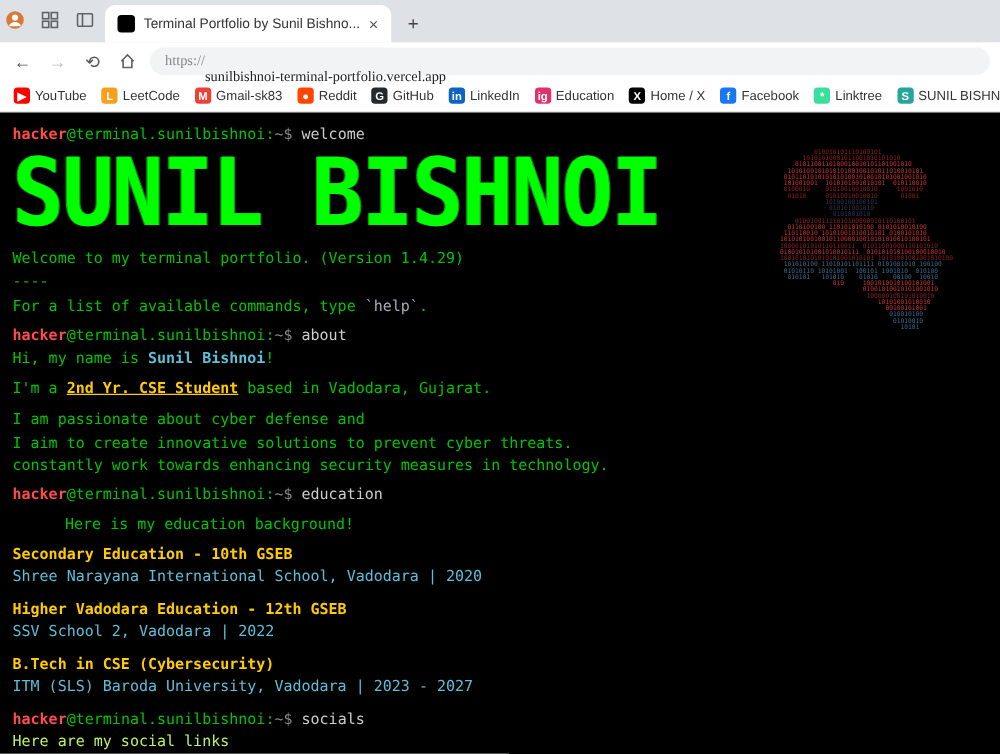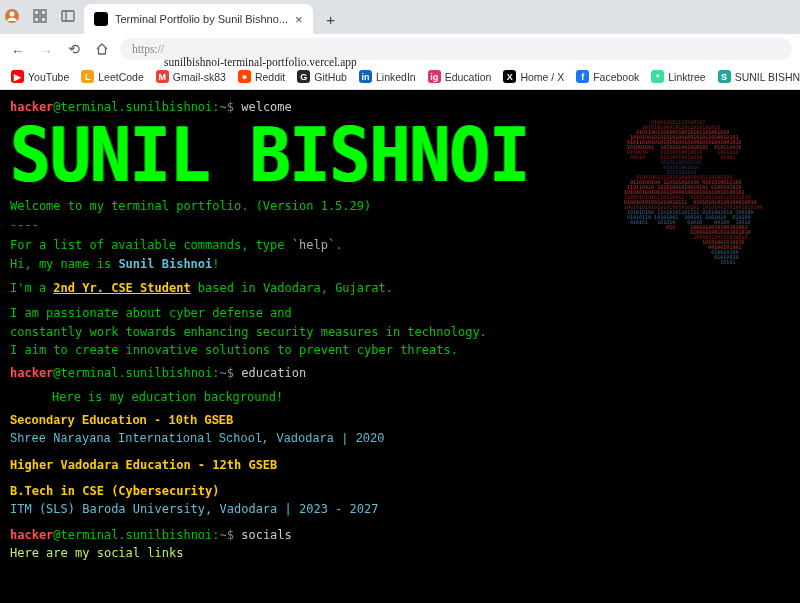--- a/index.html
+++ b/index.html
@@ -261,47 +261,51 @@
     <div class="row c3">                                  10101</div>
   </div>
 
   <div class="prompt">
     <span class="user">hacker</span><span class="host">@terminal.sunilbishnoi:</span><span class="path">~$</span> <span class="cmd">welcome</span>
   </div>
 
   <div class="ascii-name">SUNIL BISHNOI</div>
 
   <div class="welcome sect">
-    <div>Welcome to my terminal portfolio. (Version 1.5.29)</div>
+    <div>Welcome to my terminal portfolio. (Version 1.4.29)</div>
     <div>----</div>
     <div><span>For a list of available commands, type </span><span class="code">`help`</span><span>.</span></div>
   </div>
 
+  <div class="prompt sect">
+    <span class="user">hacker</span><span class="host">@terminal.sunilbishnoi:</span><span class="path">~$</span> <span class="cmd">about</span>
+  </div>
 
   <div class="intro">
     <div><span>Hi, my name is </span><span class="cyan">Sunil Bishnoi</span><span>!</span></div>
     <div style="height:6px"></div>
     <div><span>I'm a </span><span class="yellow">2nd Yr. CSE Student</span><span> based in Vadodara, Gujarat.</span></div>
     <div style="height:6px"></div>
     <div>I am passionate about cyber defense and</div>
+    <div>I aim to create innovative solutions to prevent cyber threats.</div>
     <div>constantly work towards enhancing security measures in technology.</div>
-    <div>I aim to create innovative solutions to prevent cyber threats.</div>
   </div>
 
   <div class="prompt sect">
     <span class="user">hacker</span><span class="host">@terminal.sunilbishnoi:</span><span class="path">~$</span> <span class="cmd">education</span>
   </div>
   <div class="edu-head" style="margin:6px 0"><span>Here is my education background!</span></div>
   <div id="edu">
-      <div class="edu-item" style="margin-bottom: 8px; font-family: Liberation Mono, monospace;">
+      <div class="edu-item" style="margin-bottom: 8px;">
         <div class="etitle">Secondary Education - 10th GSEB</div>
         <div class="edesc">Shree Narayana International School, Vadodara | 2020</div>
       </div>
       <div class="edu-item" style="margin-bottom: 8px;">
         <div class="etitle">Higher Vadodara Education - 12th GSEB</div>
+        <div class="edesc">SSV School 2, Vadodara | 2022</div>
       </div>
       <div class="edu-item" style="margin-bottom: 8px;">
         <div class="etitle">B.Tech in CSE (Cybersecurity)</div>
         <div class="edesc">ITM (SLS) Baroda University, Vadodara | 2023 - 2027</div>
       </div>
     </div>
 
   <div class="prompt sect">
     <span class="user">hacker</span><span class="host">@terminal.sunilbishnoi:</span><span class="path">~$</span> <span class="cmd">socials</span>
   </div>

